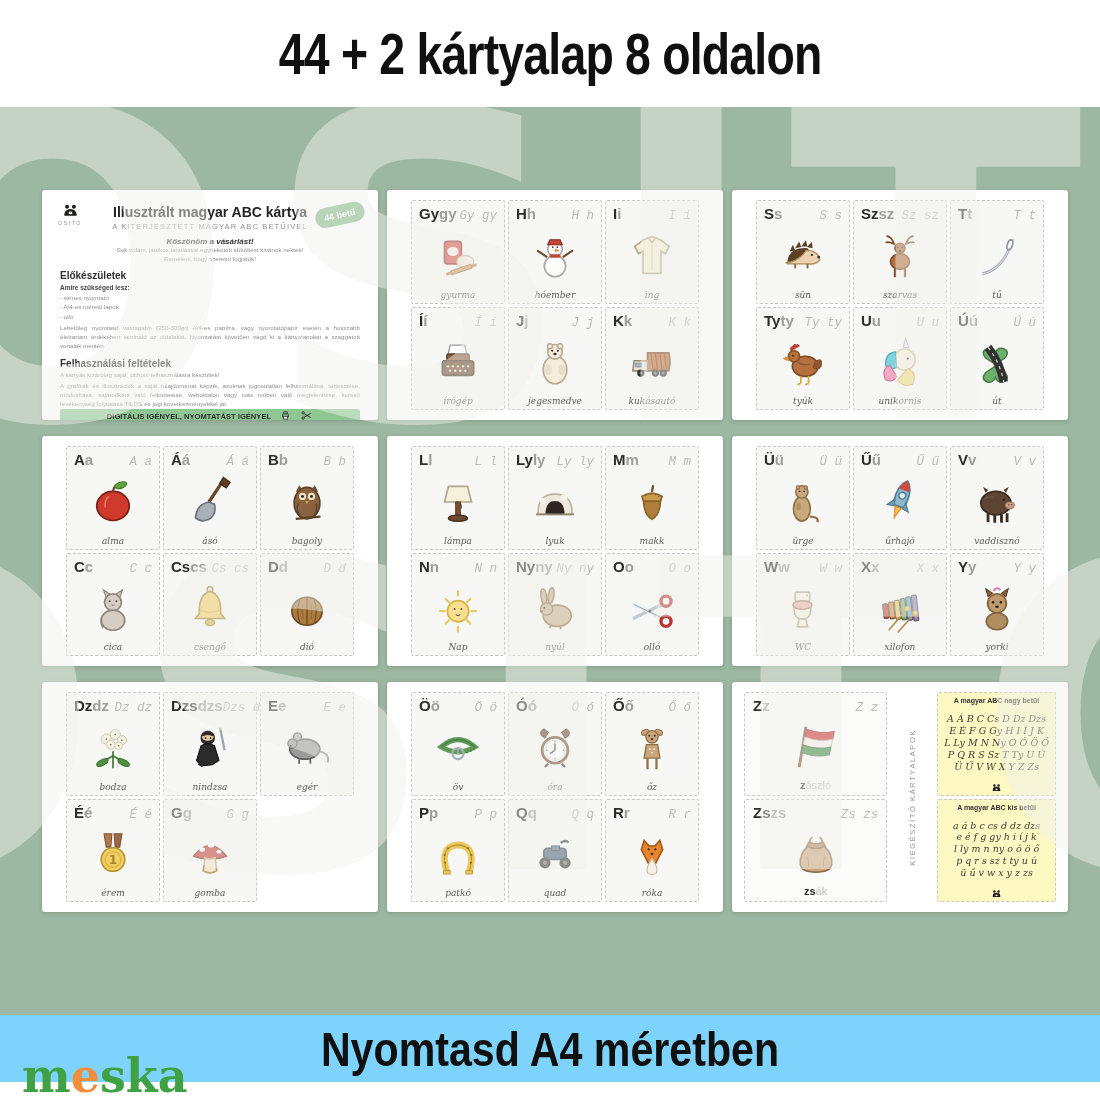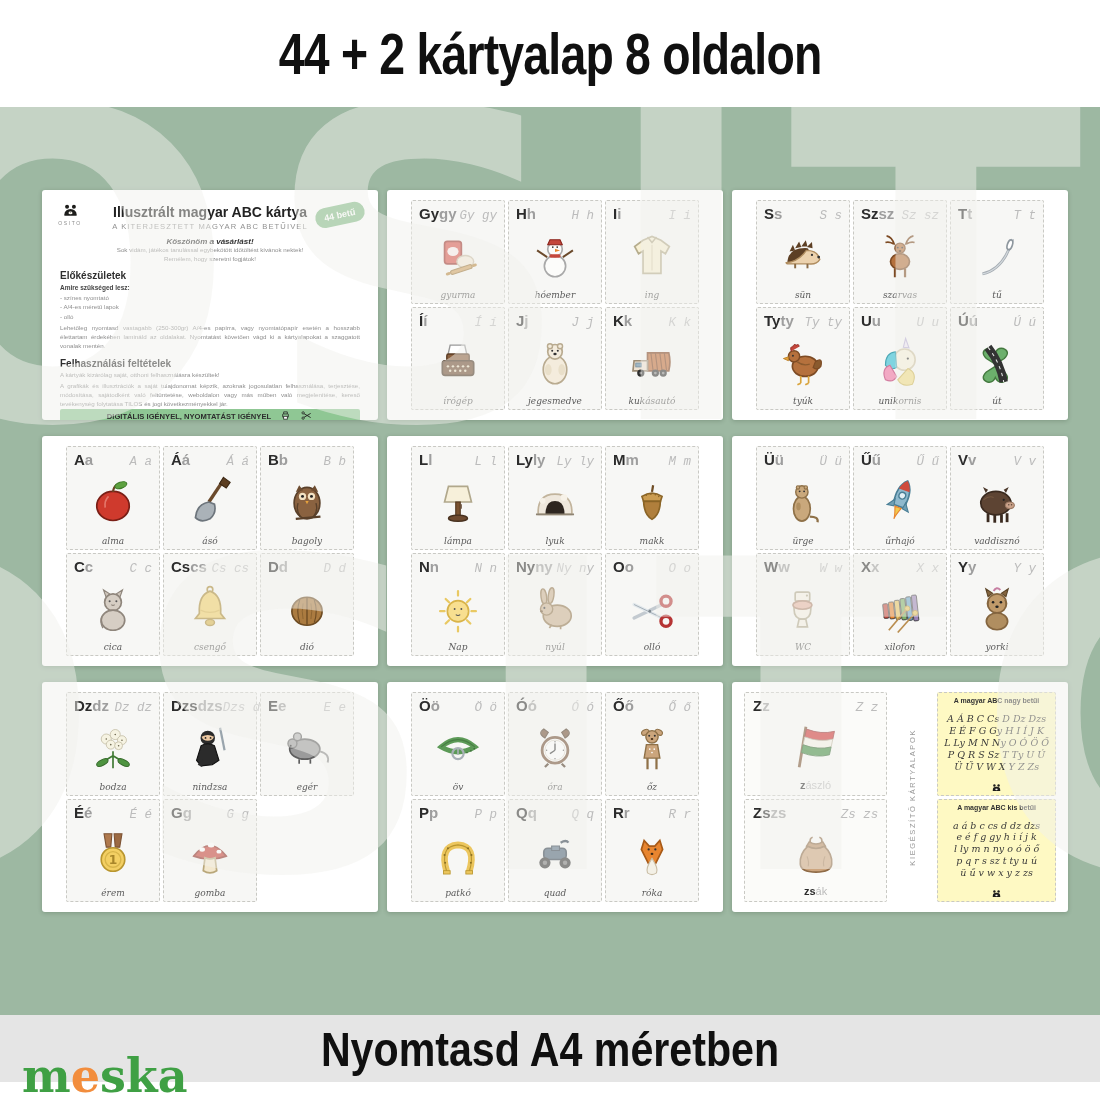--- a/index.html
+++ b/index.html
@@ -75,21 +75,21 @@
   .ref-card{flex:1;border:1px dashed #c9c9c4;background:#fef9c3;border-radius:2px;
             display:flex;flex-direction:column;align-items:center;padding:4px 6px 2px;min-height:0;}
   .ref-title{font-size:7px;font-weight:700;color:#333;}
   .ref-lines{flex:1;display:flex;flex-direction:column;justify-content:center;}
   .ref-line{font-family:"DejaVu Serif",serif;font-style:italic;font-size:9.5px;color:#3a3a3a;
             text-align:center;line-height:1.25;white-space:nowrap;}
   .ref-bear{height:11px;}
   .ref-bear svg{width:13px;height:11px;display:block;}
 
   
-  .bottom-band{position:absolute;top:1015px;left:0;width:100%;height:67px;background:#e5e5e5;z-index:4;}
+  .bottom-band{position:absolute;top:1015px;left:0;width:100%;height:67px;background:#7dd3fc;z-index:4;}
   .footer-title{position:absolute;top:6px;left:0;right:0;text-align:center;font-size:49px;
                 font-weight:700;color:#101010;transform:scaleX(0.84);}
   .meska{position:absolute;left:22px;bottom:0px;font-family:"DejaVu Serif",serif;
          font-weight:700;font-size:46px;line-height:1.05;z-index:5;}
 </style>
 </head>
 <body>
 
 <div class="top-band">
   <div class="big-title">44 + 2 kártyalap 8 oldalon</div>

